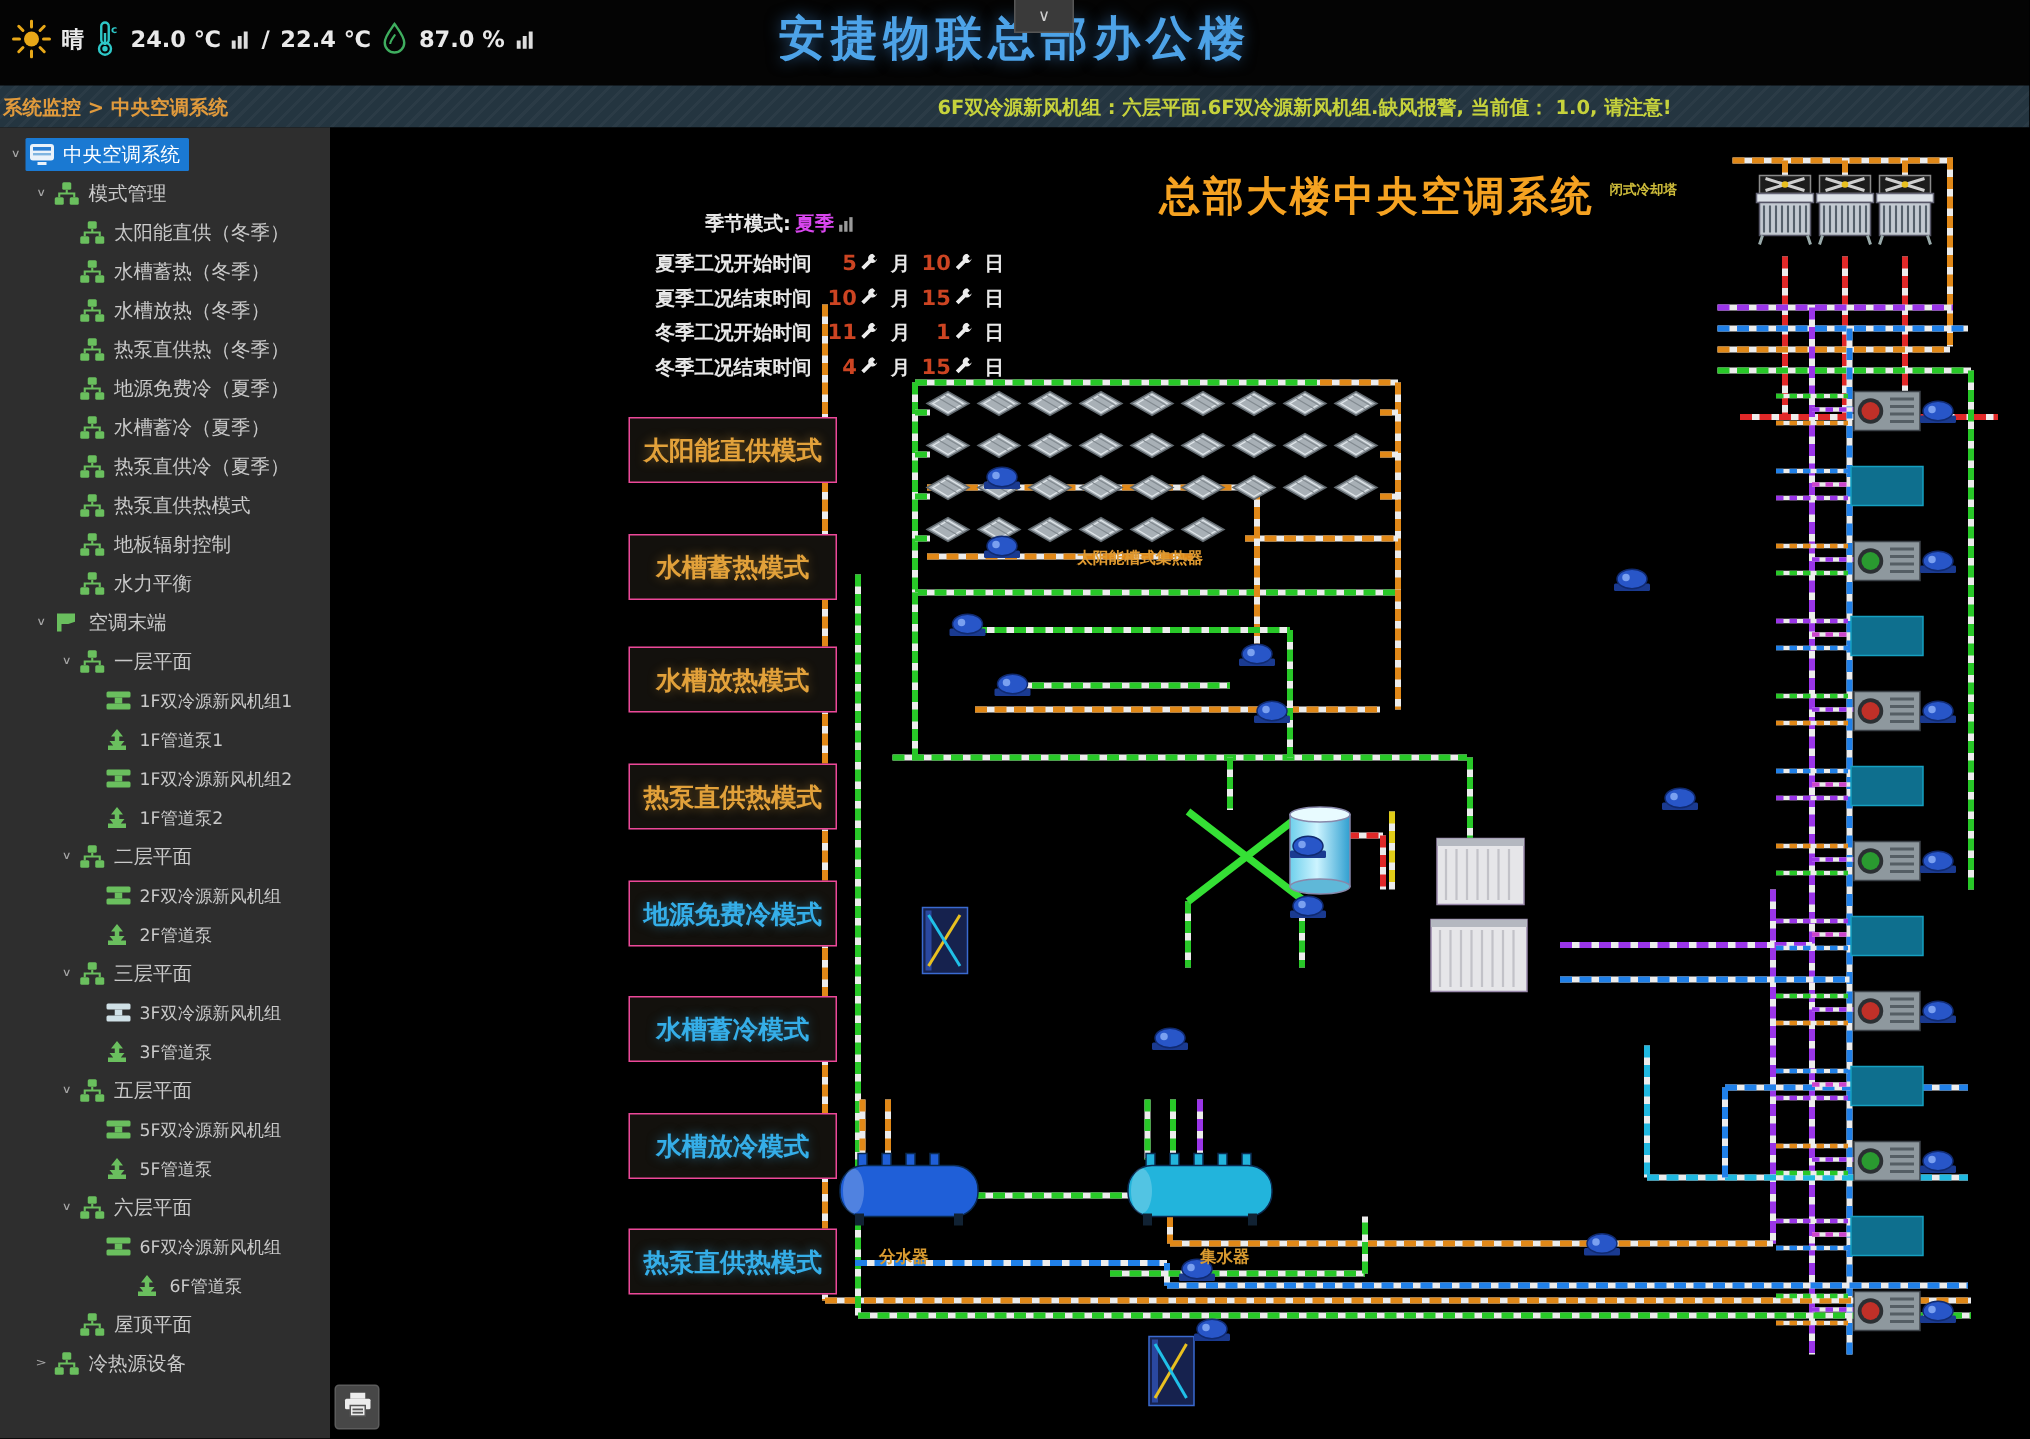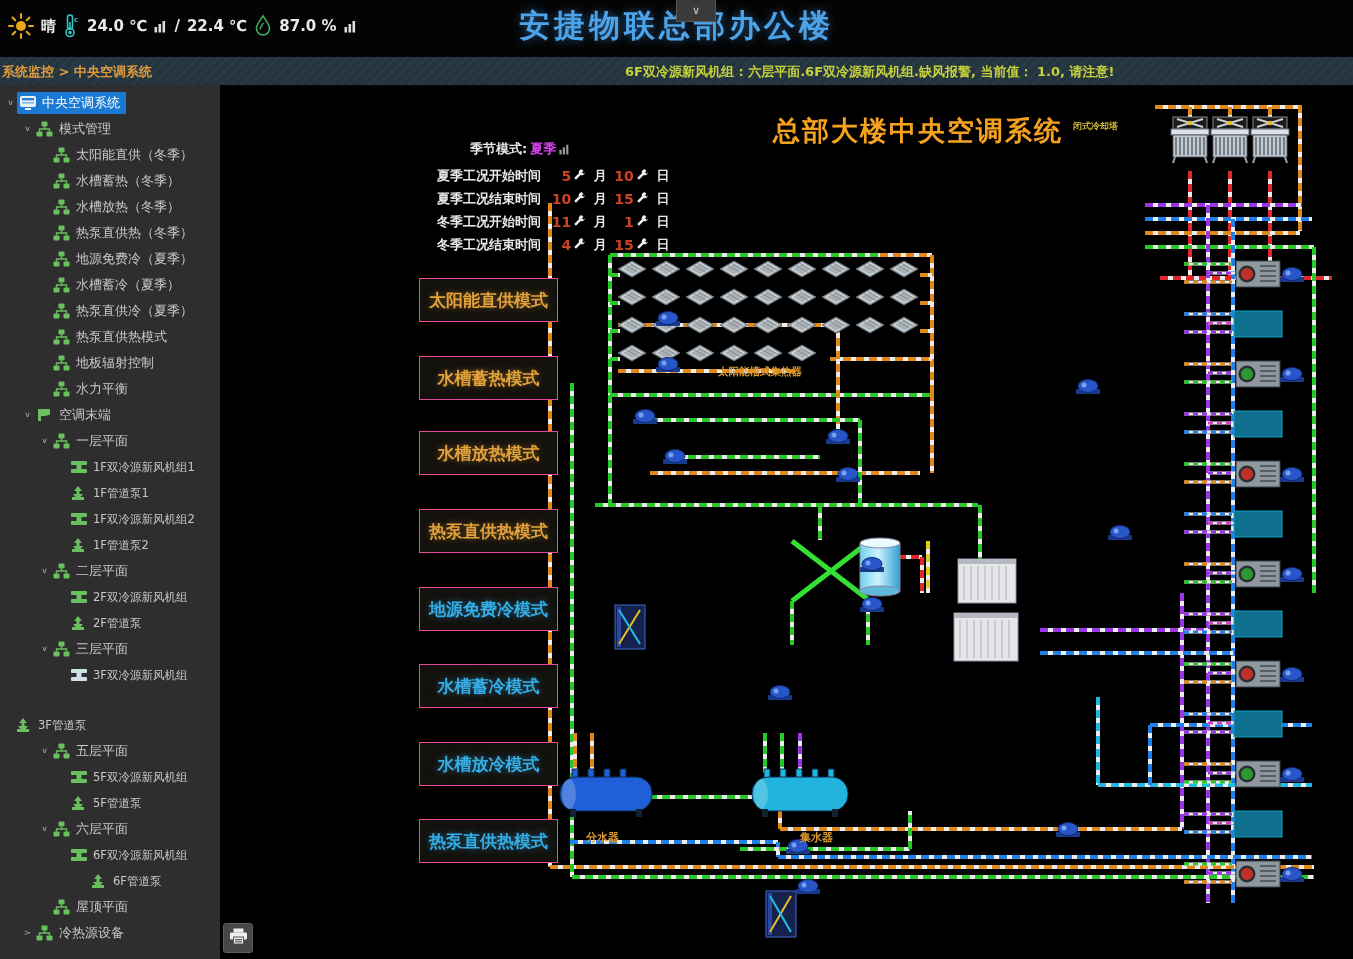--- a/index.html
+++ b/index.html
@@ -422,21 +422,21 @@
           <span class="ticon">
             <svg width="18" height="14" viewBox="0 0 18 14">
               <rect x="1" y="1" width="16" height="4" rx="1" fill="#cfe0e6"></rect>
               <rect x="6.5" y="5" width="5" height="4" fill="#cfe0e6"></rect>
               <rect x="1" y="9" width="16" height="4" rx="1" fill="#cfe0e6"></rect>
             </svg>
           </span>
           <span>3F双冷源新风机组</span>
         </span>
       </div>
-      <div class="trow small" style=" margin-top: 24px;">
+      <div class="trow small" style="padding-left: 55px;">
         <span class="chev none">∨</span>
         <span class="selwrap">
           <span class="ticon">
             <svg width="16" height="16" viewBox="0 0 16 16">
               <path d="M8 1l4 5H9.5v3H13l-2.5 3H14v3H2v-3h3.5L3 9h3.5V6H4z" fill="#6abf5e"></path>
             </svg>
           </span>
           <span>3F管道泵</span>
         </span>
       </div>

